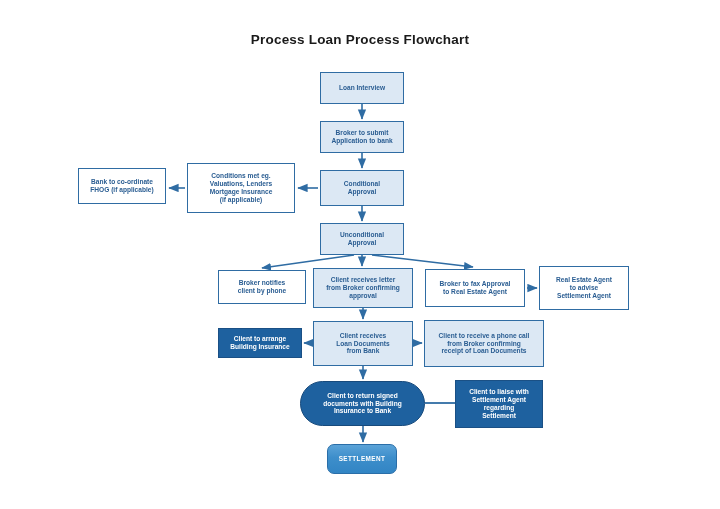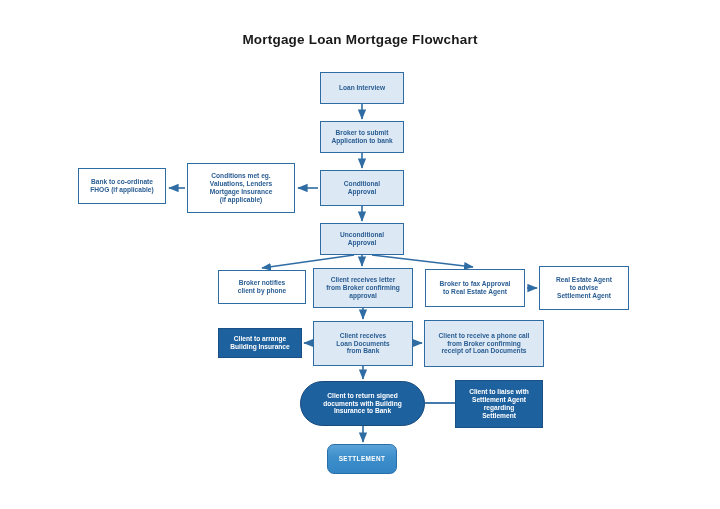--- a/index.html
+++ b/index.html
@@ -132,21 +132,21 @@
 
     <line x1="415" y1="343" x2="422" y2="343" stroke="#2f6ca3" stroke-width="1.6" marker-end="url(#arrowhead)"></line>
 
     <line x1="363" y1="366" x2="363" y2="379" stroke="#2f6ca3" stroke-width="1.6" marker-end="url(#arrowhead)"></line>
 
     <line x1="425" y1="403" x2="455" y2="403" stroke="#2f6ca3" stroke-width="1.8"></line>
 
     <line x1="363" y1="426" x2="363" y2="442" stroke="#2f6ca3" stroke-width="1.6" marker-end="url(#arrowhead)"></line>
   </svg>
 
-  <div class="title">Mortgage Loan Mortgage Flowchart</div>
+  <div class="title">Process Loan Process Flowchart</div>
 
   <div class="node style-light" style="left:320px; top:72px; width:84px; height:32px;">
     <span>Loan Interview</span>
   </div>
 
   <div class="node style-light" style="left:320px; top:121px; width:84px; height:32px;">
     <span>Broker to submit<br>Application to bank</span>
   </div>
 
   <div class="node style-light" style="left:320px; top:170px; width:84px; height:36px;">

